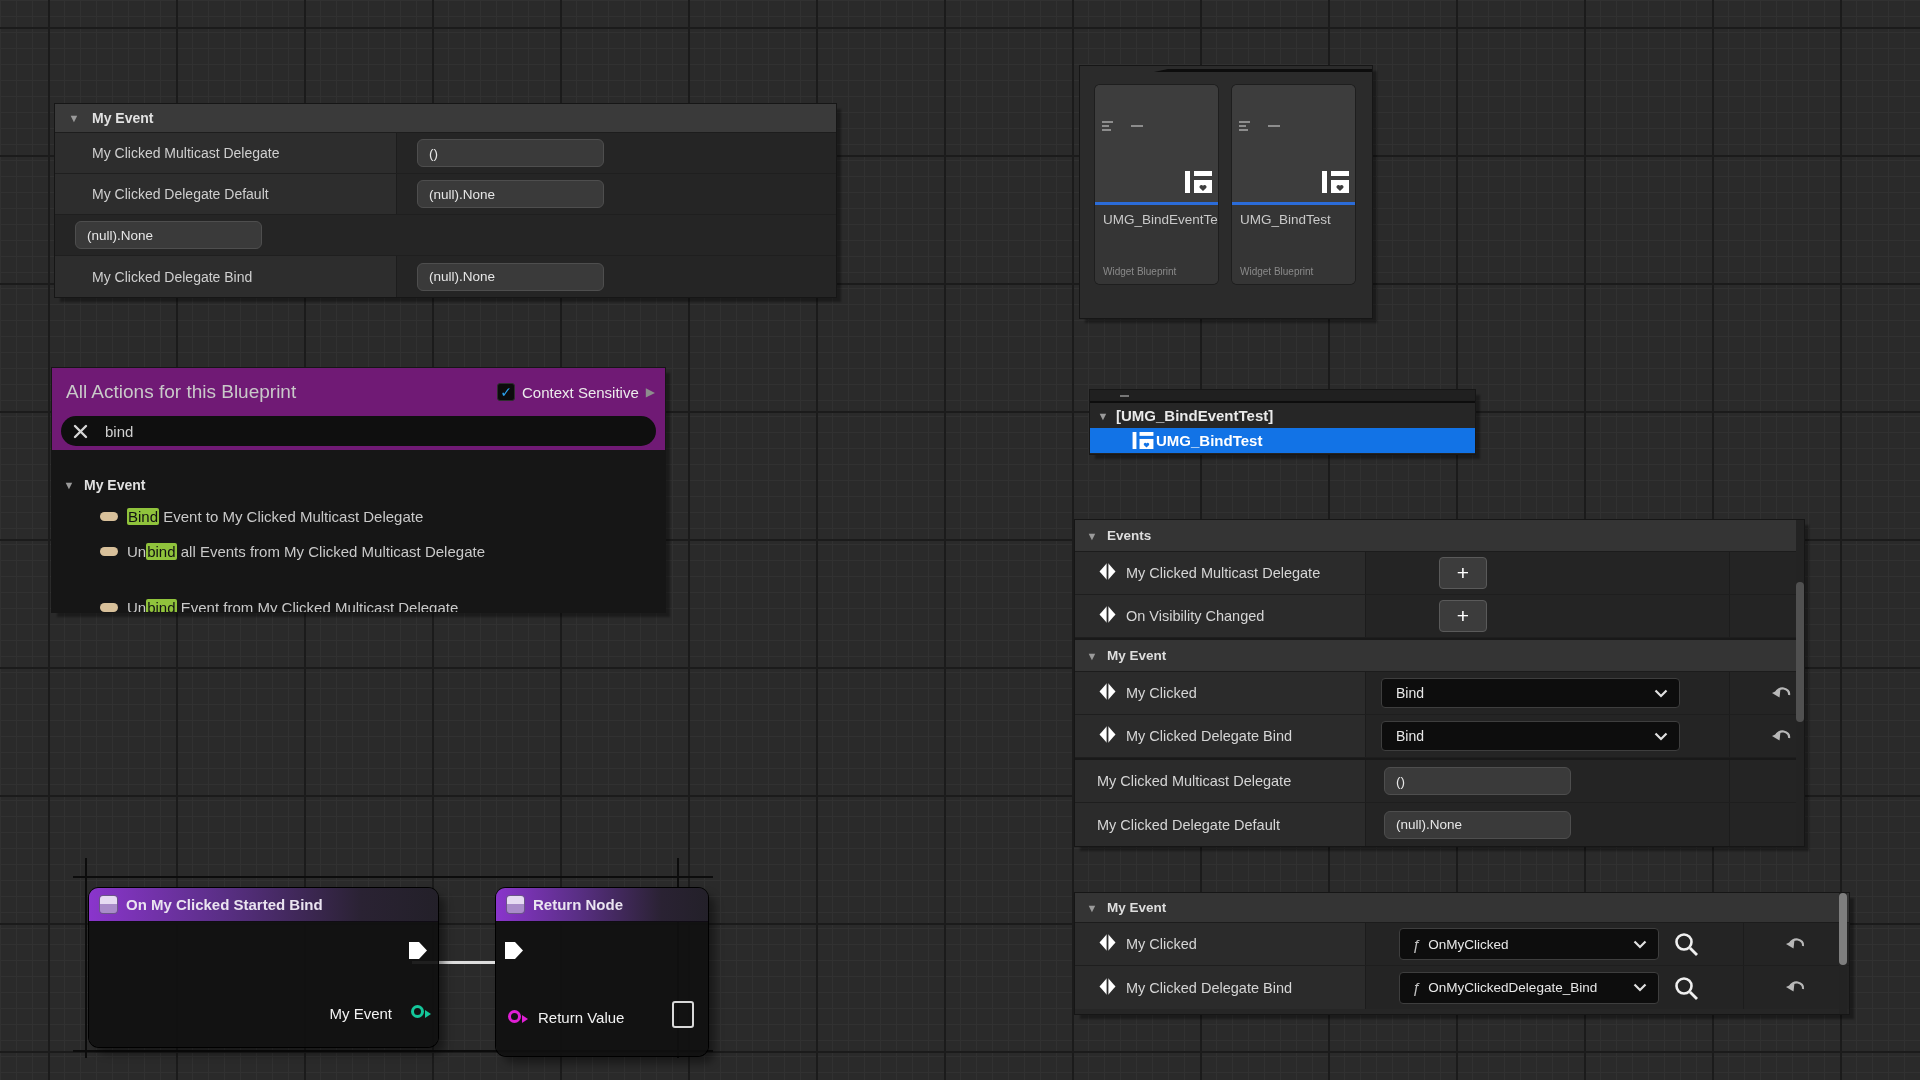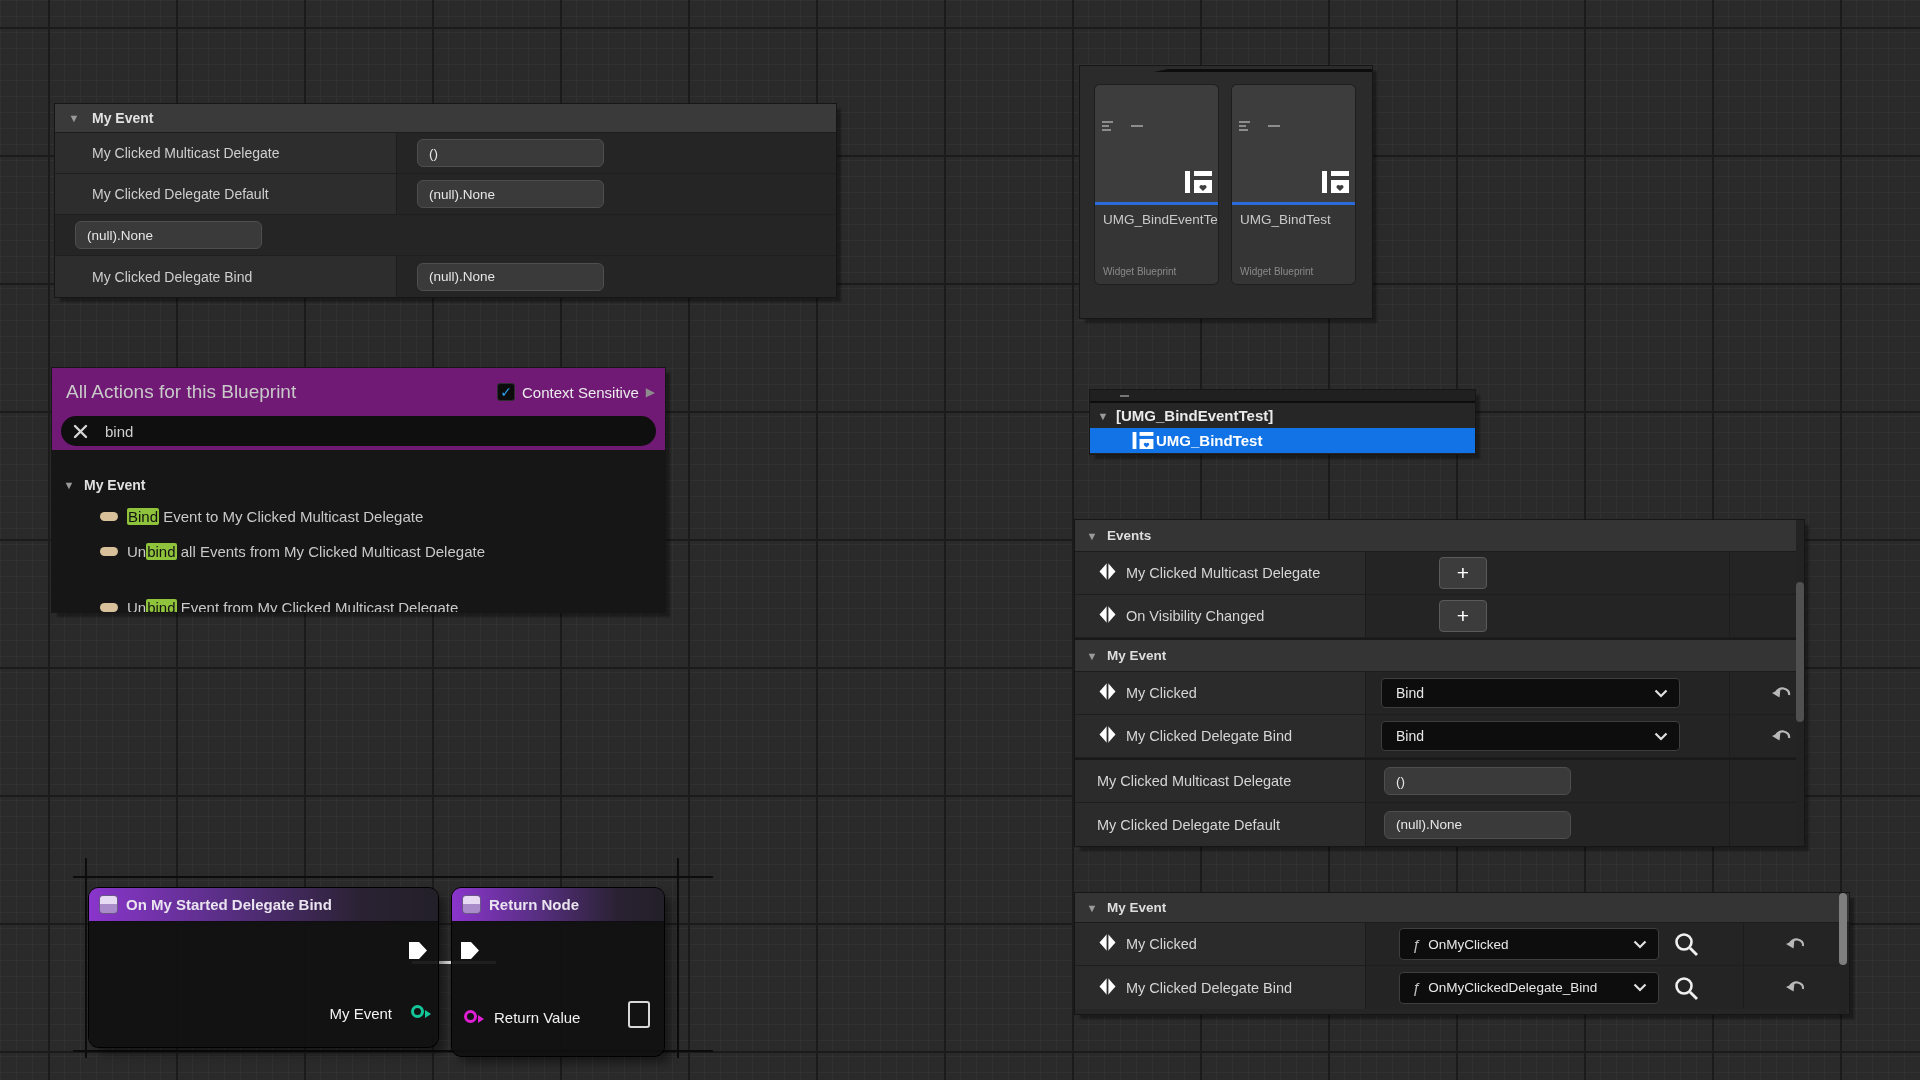--- a/index.html
+++ b/index.html
@@ -478,32 +478,32 @@
   <div class="vscroll" style="right:2px;">
       <span class="vthumb" style="top:0; height:72px; background:#7e7e7e;"></span>
     </div>
 </div>
 
 <div class="wire"></div>
 
 <div class="node" style="left:89px; top:888px; width:349px; height:159px;">
   <div class="node-head purple-grad">
     <span class="nicon"></span>
-    <span class="node-title">On My Started Delegate Bind</span>
+    <span class="node-title">On My Clicked Started Bind</span>
   </div>
   <span class="exec-pin" style="right:10px; top:53px;">
     <svg width="20" height="19" viewBox="0 0 20 19">
         <polygon points="1,1 11,1 19,9.5 11,18 1,18" fill="#fff"></polygon>
       </svg>
   </span>
   <span class="pin-label" style="right:46px; top:117px;">My Event</span>
   <span class="ring ring-teal" style="right:14px; top:117px;"></span>
 </div>
 
-<div class="node" style="left:452px; top:888px; width:212px; height:168px;text-align:center;">
+<div class="node" style="left:496px; top:888px; width:212px; height:168px;text-align:center;">
   <div class="node-head purple-grad">
     <span class="nicon"></span>
     <span class="node-title">Return Node</span>
   </div>
   <span class="exec-pin" style="left:8px; top:53px;">
     <svg width="20" height="19" viewBox="0 0 20 19">
         <polygon points="1,1 11,1 19,9.5 11,18 1,18" fill="#fff"></polygon>
       </svg>
   </span>
   <span class="ring ring-mag" style="left:12px; top:122px;"></span>

